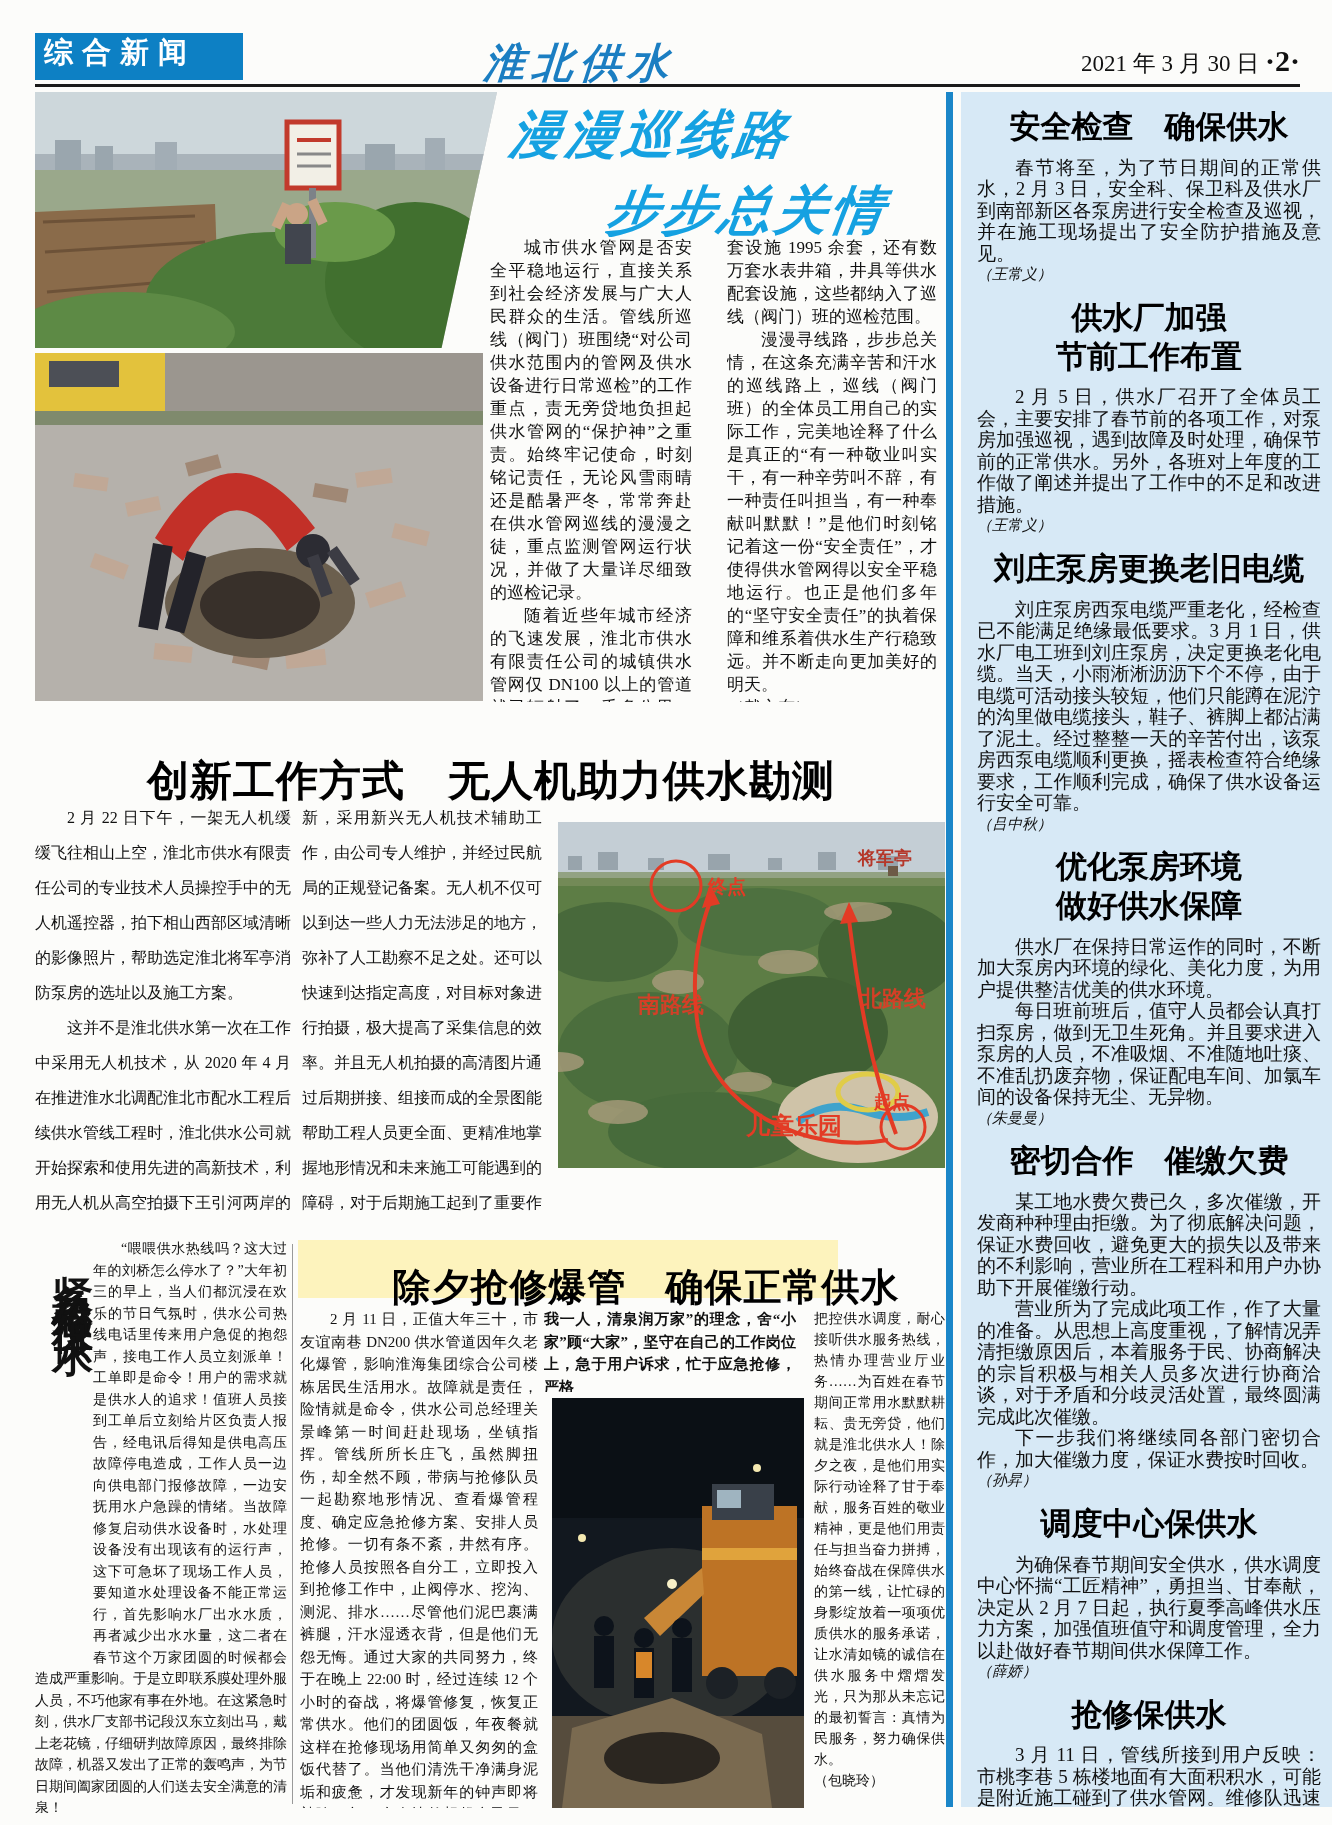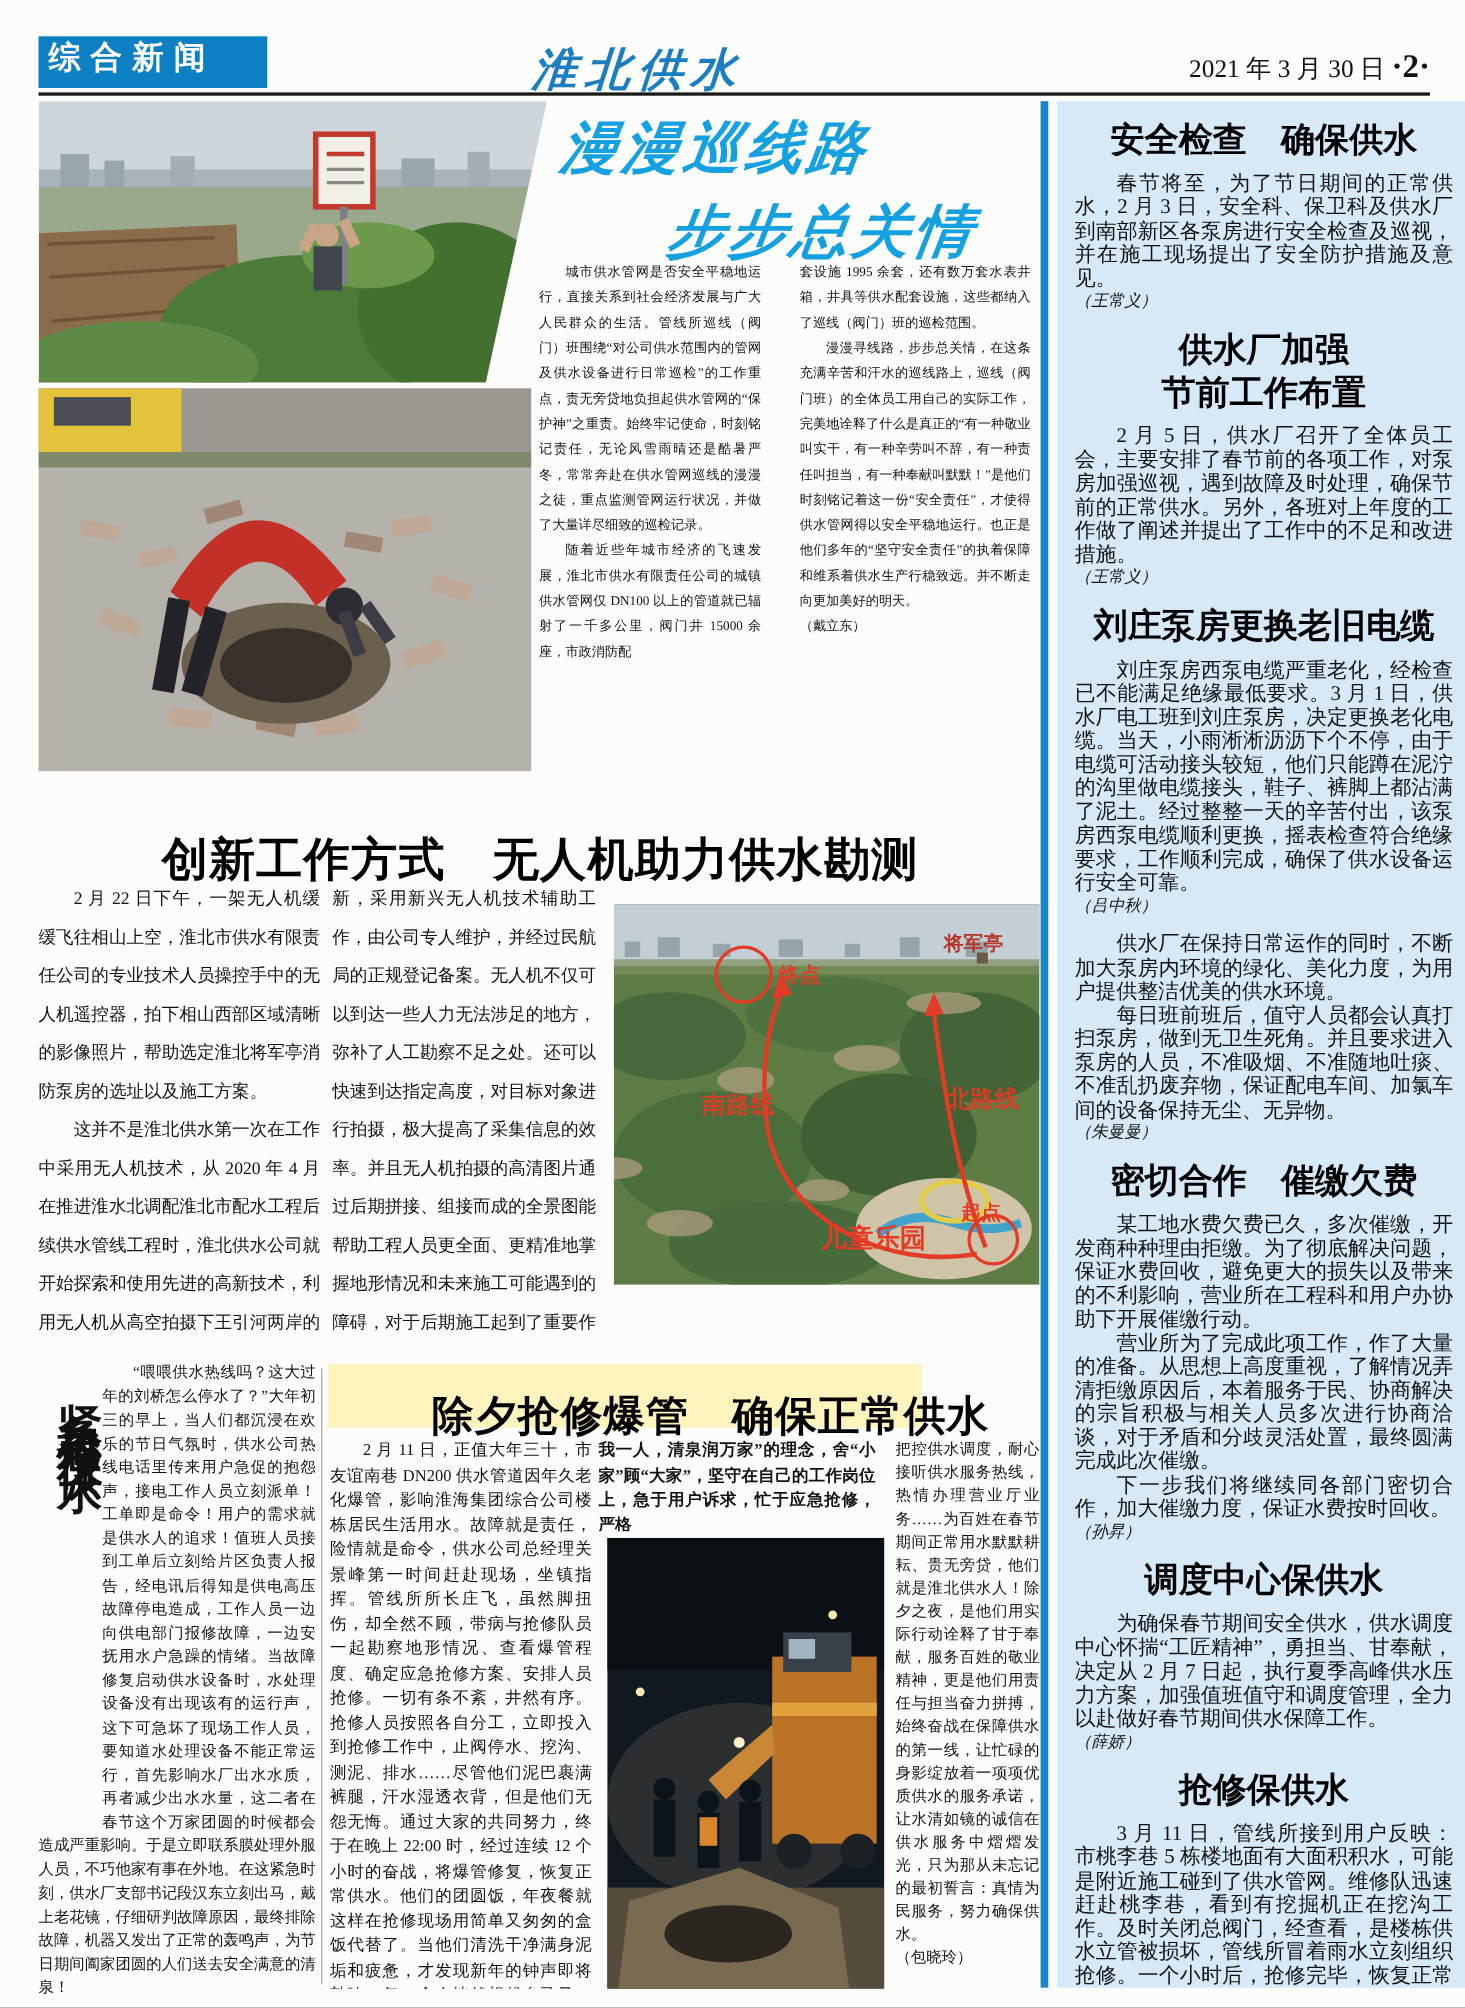--- a/index.html
+++ b/index.html
@@ -18,21 +18,21 @@
   
   .col p{margin:0;text-align:justify;}
   .col p.ind{text-indent:2em;}
   .byline{text-align:right;padding-right:6px;}
   h2.art{font-family:"Liberation Sans",sans-serif;font-weight:bold;margin:16px;color:#000;text-align:center;}
   
   .lead-title{left:505px;top:100px;width:440px;color:#15a1e1;font-weight:bold;font-style:italic;
       font-family:"Liberation Sans",sans-serif;transform:skewX(-8deg);}
   .lead-title .l1{font-size:52px;letter-spacing:4px;}
   .lead-title .l2{font-size:52px;letter-spacing:4px;margin-left:108px;margin-top:6px;}
-  .lead-col{font-size:12px;line-height:23px;overflow:hidden;}
+  .lead-col{font-size:17px;line-height:23px;overflow:hidden;}
   
   .drone-title{left:130px;top:737px;width:690px;font-size:42px;letter-spacing:1px;}
   .drone-col{font-size:16px;line-height:35px;overflow:hidden;}
   
   .urgent{left:35px;top:1238px;width:252px;height:575px;overflow:hidden;font-size:14px;line-height:21.5px;}
   .vtitle{float:left;writing-mode:vertical-rl;text-orientation:upright;font-family:"Liberation Sans",sans-serif;
       font-weight:bold;font-size:41px;letter-spacing:10px;width:48px;height:408px;margin:4px 10px 6px 0;}
   
   .eve-band{left:298px;top:1240px;width:540px;height:58px;background:#fdf3bd;}
   .eve-title{left:310px;top:1246px;width:640px;font-size:38px;letter-spacing:1px;}
@@ -275,20 +275,22 @@
       <p class="byline">（王常义）</p>
     </div>
 
     <div class="sb-art">
       <h2 class="art">刘庄泵房更换老旧电缆</h2>
       <p>刘庄泵房西泵电缆严重老化，经检查已不能满足绝缘最低要求。3 月 1 日，供水厂电工班到刘庄泵房，决定更换老化电缆。当天，小雨淅淅沥沥下个不停，由于电缆可活动接头较短，他们只能蹲在泥泞的沟里做电缆接头，鞋子、裤脚上都沾满了泥土。经过整整一天的辛苦付出，该泵房西泵电缆顺利更换，摇表检查符合绝缘要求，工作顺利完成，确保了供水设备运行安全可靠。</p>
       <p class="byline">（吕中秋）</p>
     </div>
 
     <div class="sb-art">
+      <h2 class="art">优化泵房环境
+做好供水保障</h2>
       <p>供水厂在保持日常运作的同时，不断加大泵房内环境的绿化、美化力度，为用户提供整洁优美的供水环境。</p>
       <p>每日班前班后，值守人员都会认真打扫泵房，做到无卫生死角。并且要求进入泵房的人员，不准吸烟、不准随地吐痰、不准乱扔废弃物，保证配电车间、加氯车间的设备保持无尘、无异物。</p>
       <p class="byline">（朱曼曼）</p>
     </div>
 
     <div class="sb-art">
       <h2 class="art">密切合作　催缴欠费</h2>
       <p>某工地水费欠费已久，多次催缴，开发商种种理由拒缴。为了彻底解决问题，保证水费回收，避免更大的损失以及带来的不利影响，营业所在工程科和用户办协助下开展催缴行动。</p>
       <p>营业所为了完成此项工作，作了大量的准备。从思想上高度重视，了解情况弄清拒缴原因后，本着服务于民、协商解决的宗旨积极与相关人员多次进行协商洽谈，对于矛盾和分歧灵活处置，最终圆满完成此次催缴。</p>
       <p>下一步我们将继续同各部门密切合作，加大催缴力度，保证水费按时回收。</p>

